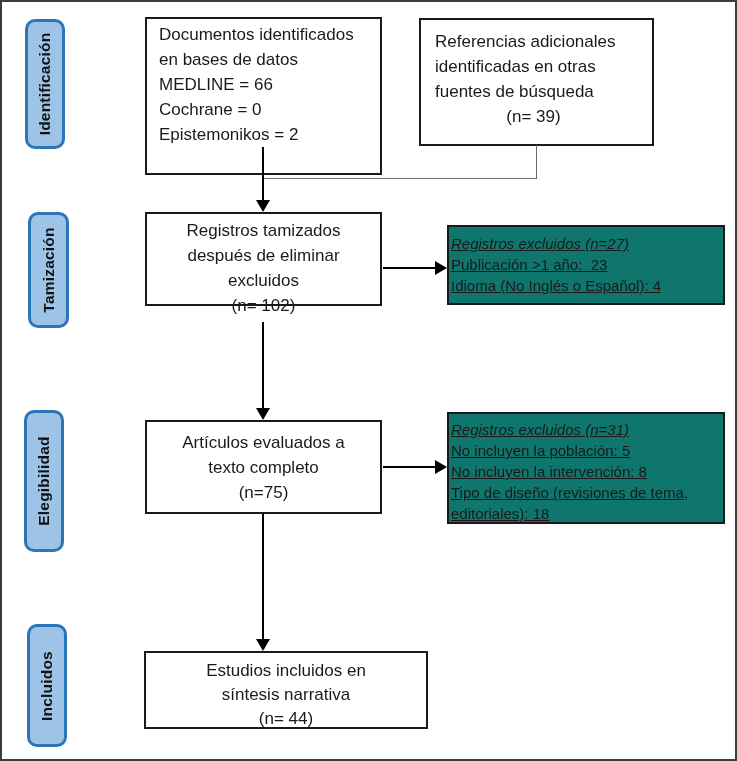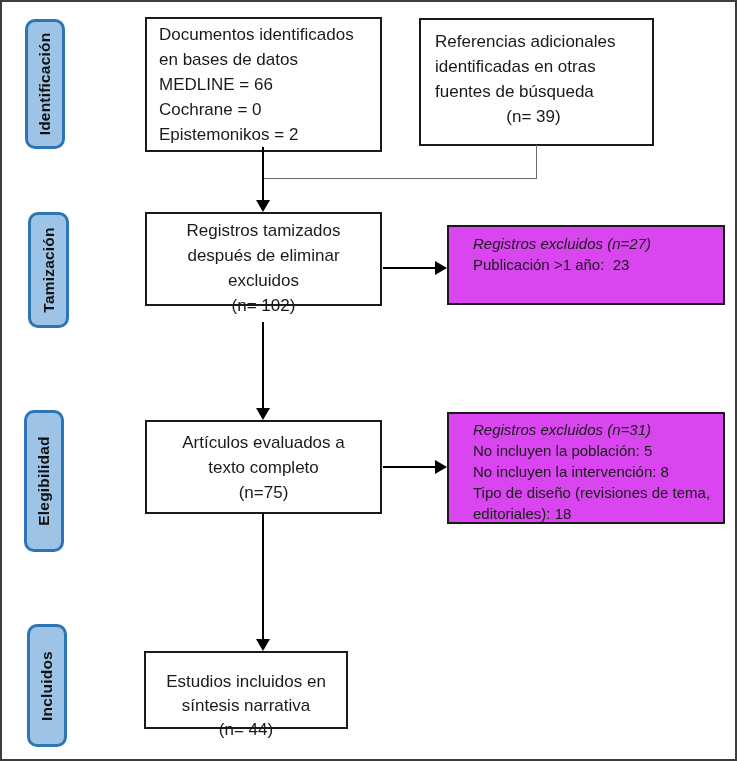--- a/index.html
+++ b/index.html
@@ -46,25 +46,26 @@
     position: absolute;
     background: #ffffff;
     border: 2px solid var(--box-border);
     font-size: 17px;
     line-height: 25px;
   }
   .box.center { text-align: center; }
   .box.left   { text-align: left; }
   .side-box {
     position: absolute;
-    background: #d946ef;
+    background: #0f766e;
     border: 2px solid var(--box-border);
     font-size: 15px;
     line-height: 21px;
-    padding: 6px 9px 0 24px;
+    padding: 6px 9px 0 2px;
+    text-decoration: underline;
   }
   .side-box .title {
     font-style: italic;
     text-align: left;
   }
   .side-box .item {
     text-align: left;
     white-space: pre-wrap;
   }
   
@@ -96,21 +97,21 @@
   <div class="stage" style="left:26px; top:210px; width:41px; height:116px;">
     <span>Tamización</span>
   </div>
   <div class="stage" style="left:22px; top:408px; width:40px; height:142px;">
     <span>Elegibilidad</span>
   </div>
   <div class="stage" style="left:25px; top:622px; width:40px; height:123px;">
     <span>Incluidos</span>
   </div>
 
-  <div class="box left" style="left:143px; top:15px; width:237px; height:135px; padding:3px 6px 0 12px;">
+  <div class="box left" style="left:143px; top:15px; width:237px; height:158px; padding:3px 6px 0 12px;">
     <div>Documentos identificados</div>
     <div>en bases de datos</div>
     <div>MEDLINE = 66</div>
     <div>Cochrane = 0</div>
     <div>Epistemonikos = 2</div>
   </div>
 
   <div class="box left" style="left:417px; top:16px; width:235px; height:128px; padding:9px 6px 0 14px;">
     <div>Referencias adicionales</div>
     <div>identificadas en otras</div>
@@ -129,20 +130,21 @@
     <div>excluidos</div>
     <div>(n= 102)</div>
   </div>
 
   <div class="hline" style="left:381px; top:265px; width:52px;"></div>
   <div class="arrow-right" style="left:433px; top:259px;"></div>
 
   <div class="side-box" style="left:445px; top:223px; width:278px; height:80px;">
     <div class="title">Registros excluidos (n=27)</div>
     <div class="item">Publicación &gt;1 año:  23</div>
+    <div class="item">Idioma (No Inglés o Español): 4</div>
   </div>
 
   <div class="vline" style="left:260px; top:320px; height:87px;"></div>
   <div class="arrow-down" style="left:254px; top:406px;"></div>
 
   <div class="box center" style="left:143px; top:418px; width:237px; height:94px; padding-top:8px;">
     <div>Artículos evaluados a</div>
     <div>texto completo</div>
     <div>(n=75)</div>
   </div>
@@ -154,19 +156,19 @@
     <div class="title">Registros excluidos (n=31)</div>
     <div class="item">No incluyen la población: 5</div>
     <div class="item">No incluyen la intervención: 8</div>
     <div class="item">Tipo de diseño (revisiones de tema,</div>
     <div class="item">editoriales): 18</div>
   </div>
 
   <div class="vline" style="left:260px; top:512px; height:126px;"></div>
   <div class="arrow-down" style="left:254px; top:637px;"></div>
 
-  <div class="box center" style="left:142px; top:649px; width:204px; height:78px; padding-top:17px; line-height:24px;">
+  <div class="box center" style="left:142px; top:649px; width:284px; height:78px; padding-top:6px; line-height:24px;">
     <div>Estudios incluidos en</div>
     <div>síntesis narrativa</div>
     <div>(n= 44)</div>
   </div>
 
 </div>
 
 </body></html>

